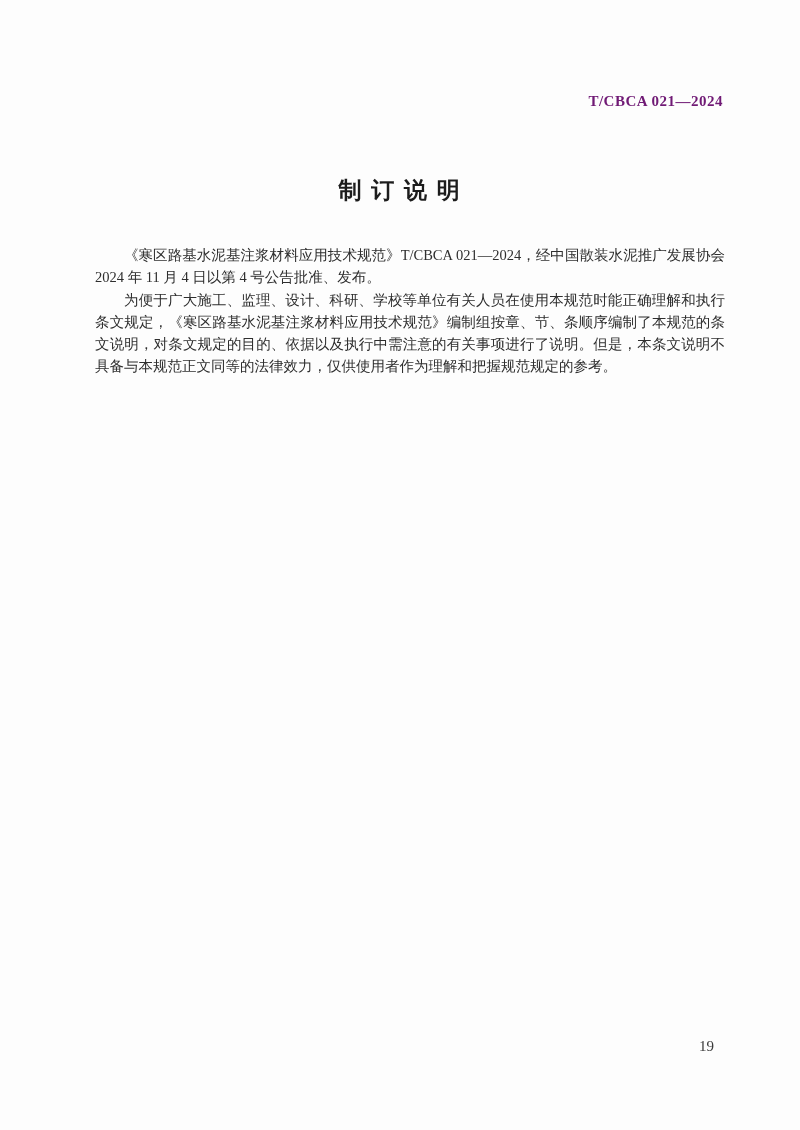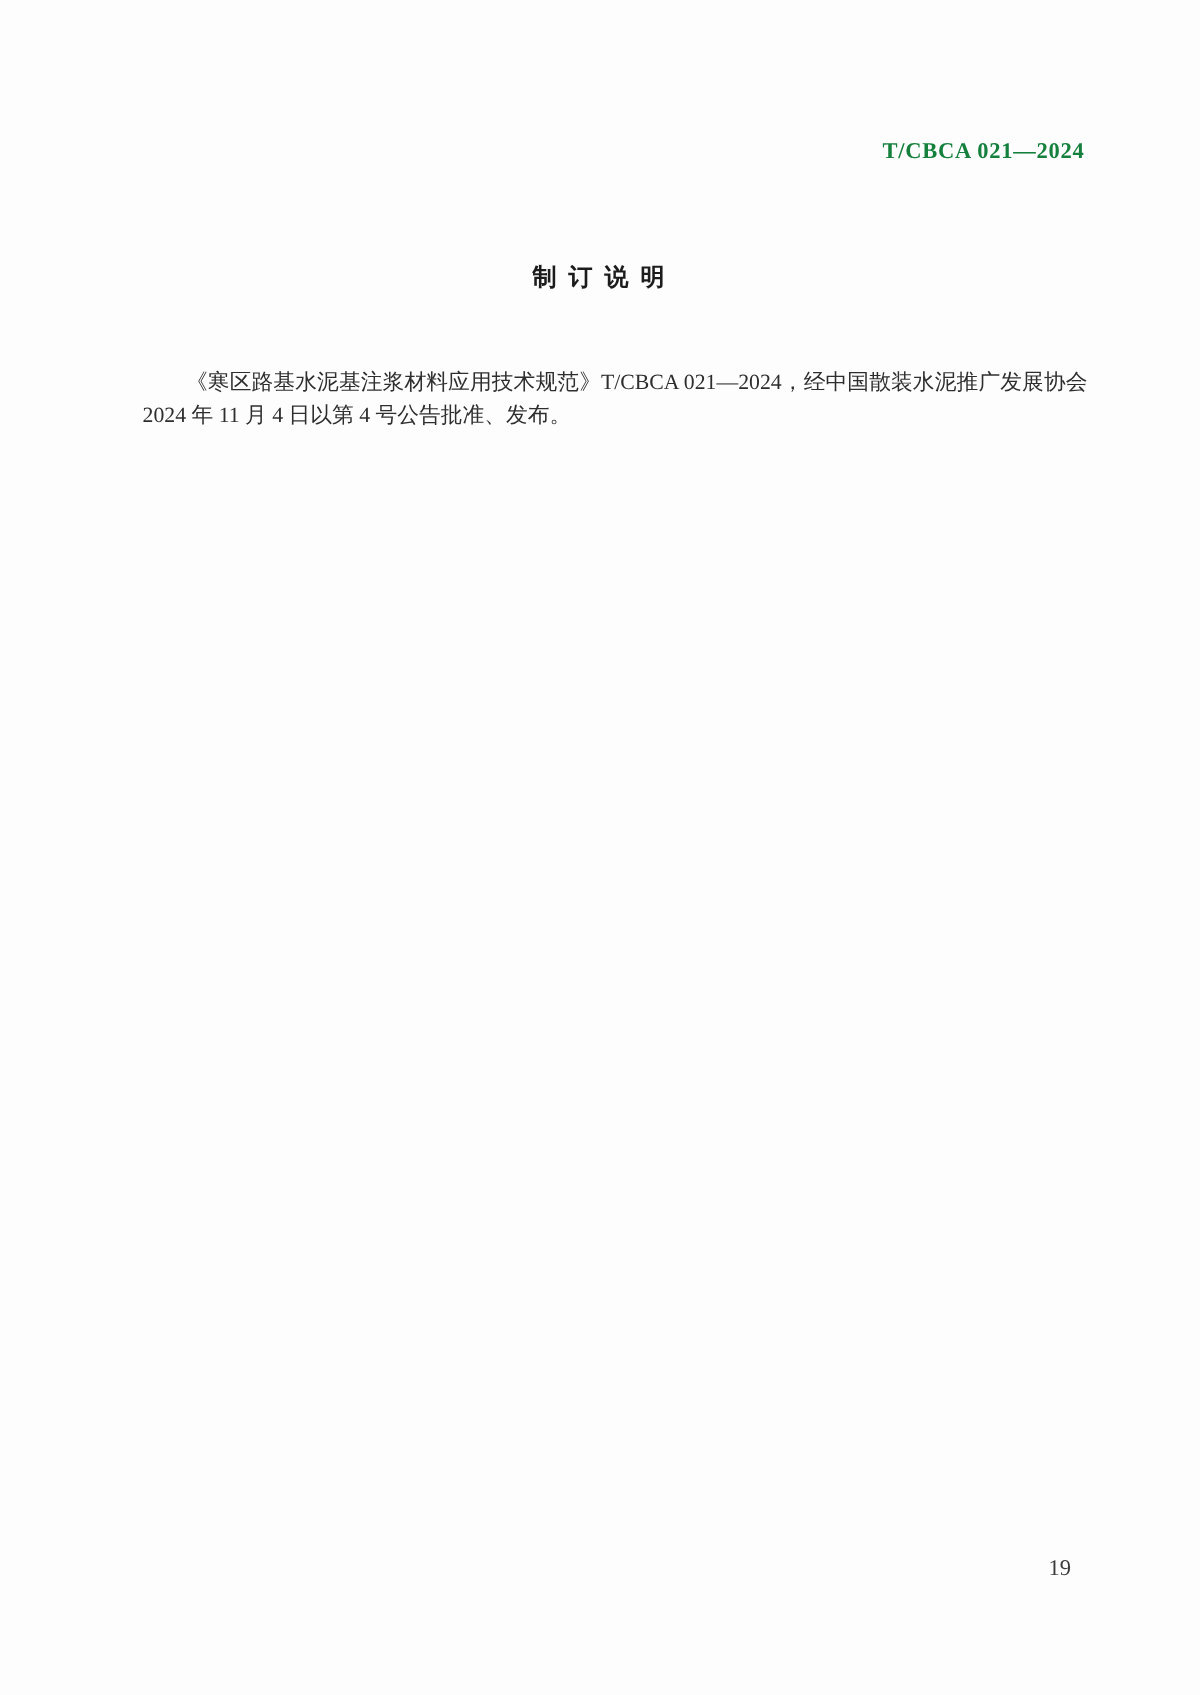--- a/index.html
+++ b/index.html
@@ -16,31 +16,31 @@
     color: #2b2b2b;
     overflow: hidden;
   }
   .doc-header {
     position: absolute;
     top: 93px;
     right: 77px;
     font-size: 15px;
     font-weight: bold;
     letter-spacing: 0.5px;
-    color: #15803d;
+    color: #701a75;
     white-space: nowrap;
   }
   .doc-title {
     position: absolute;
     top: 175px;
     left: 0;
     width: 100%;
     margin: 0;
     text-align: center;
-    font-size: 16px;
+    font-size: 23px;
     font-weight: bold;
     letter-spacing: 2px;
     color: #1c1c1c;
   }
   .doc-body {
     position: absolute;
     top: 244px;
     left: 95px;
     width: 630px;
     font-size: 14.5px;
@@ -66,17 +66,18 @@
 <body>
 
 <div class="page">
 
   <div class="doc-header">T/CBCA 021—2024</div>
 
   <h1 class="doc-title">制 订 说 明</h1>
 
   <div class="doc-body">
     <p>《寒区路基水泥基注浆材料应用技术规范》T/CBCA 021—2024，经中国散装水泥推广发展协会 2024 年 11 月 4 日以第 4 号公告批准、发布。</p>
+    <p>为便于广大施工、监理、设计、科研、学校等单位有关人员在使用本规范时能正确理解和执行条文规定，《寒区路基水泥基注浆材料应用技术规范》编制组按章、节、条顺序编制了本规范的条文说明，对条文规定的目的、依据以及执行中需注意的有关事项进行了说明。但是，本条文说明不具备与本规范正文同等的法律效力，仅供使用者作为理解和把握规范规定的参考。</p>
   </div>
 
   <div class="page-number">19</div>
 
 </div>
 
 </body></html>

